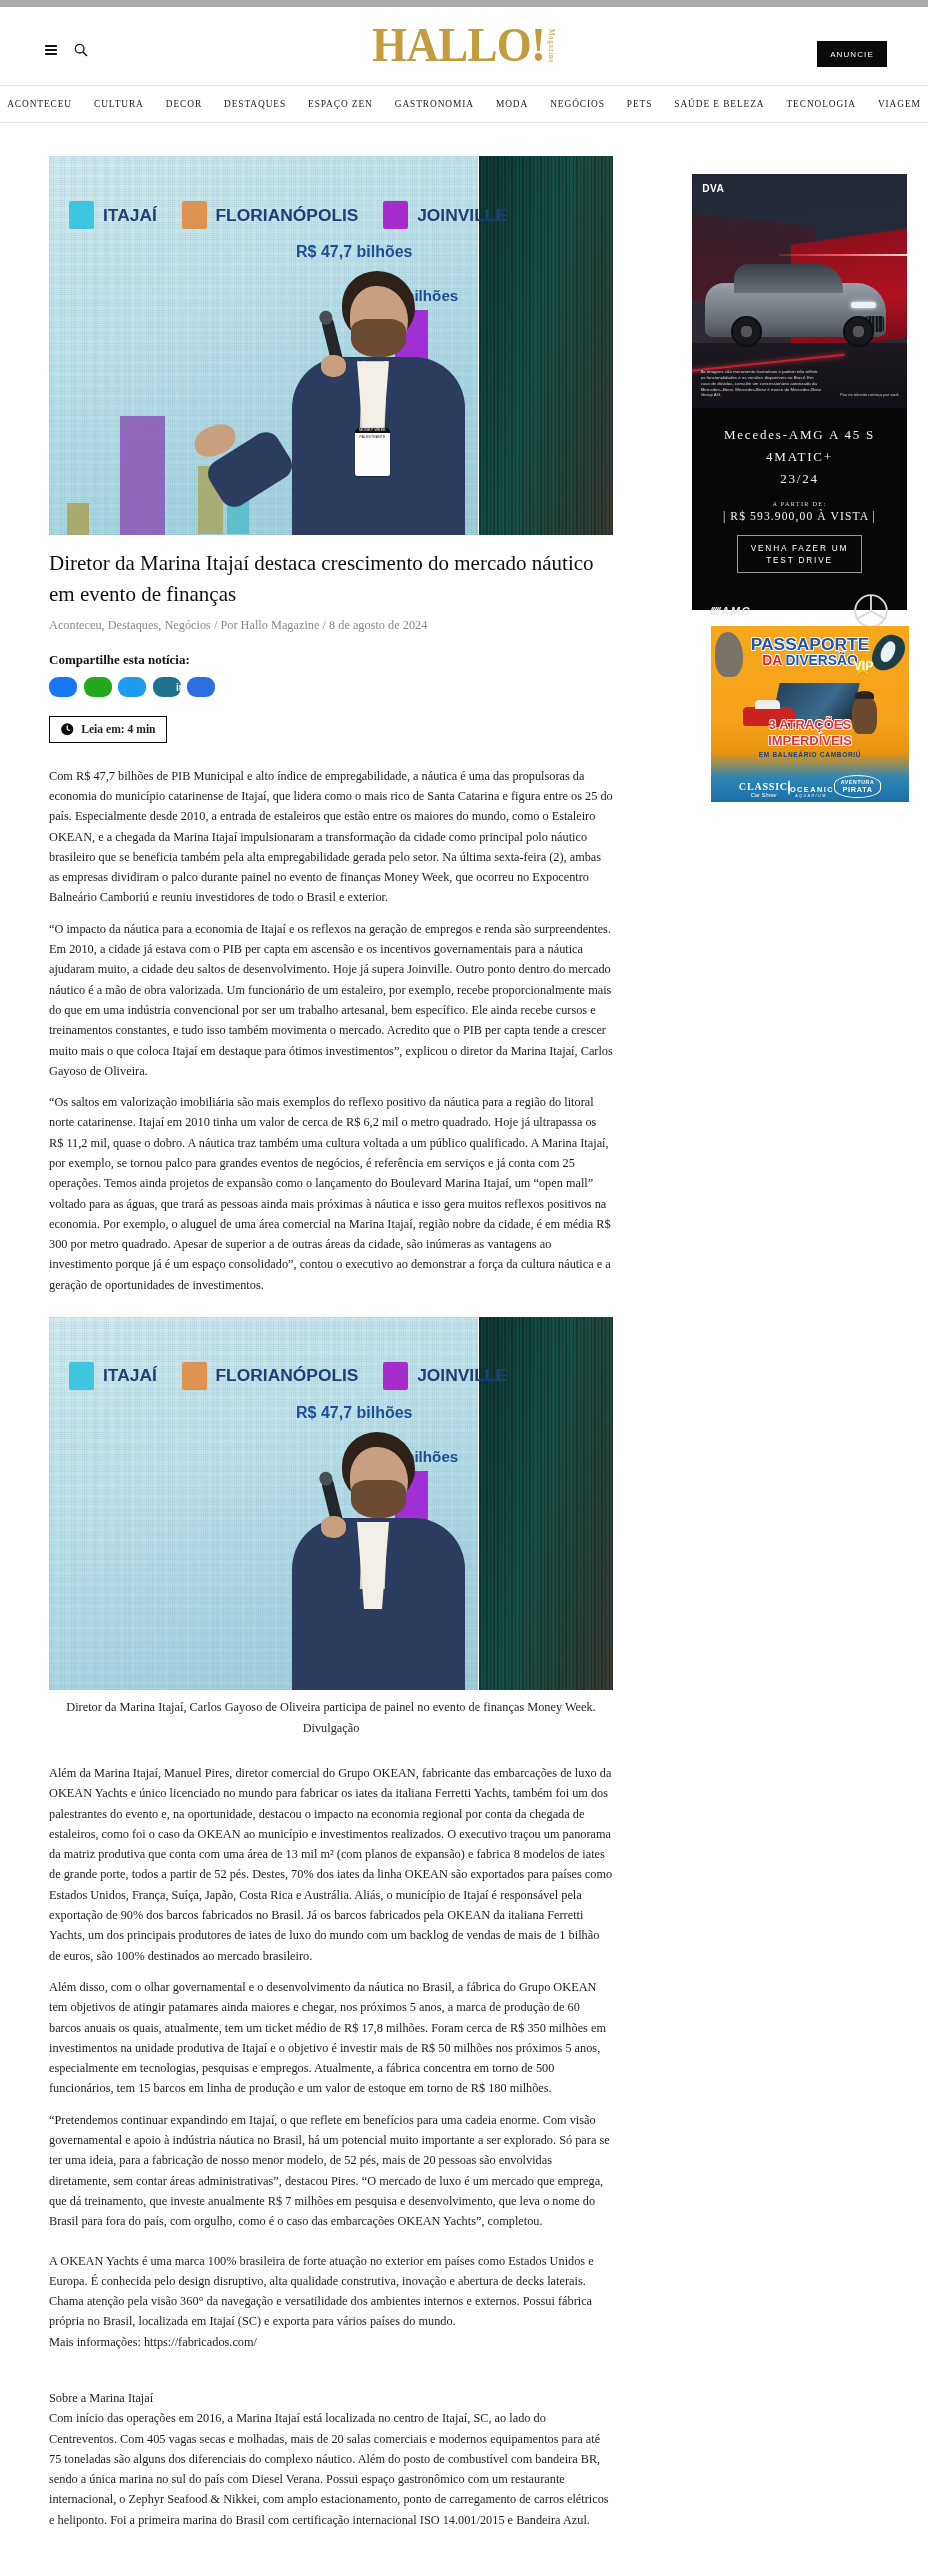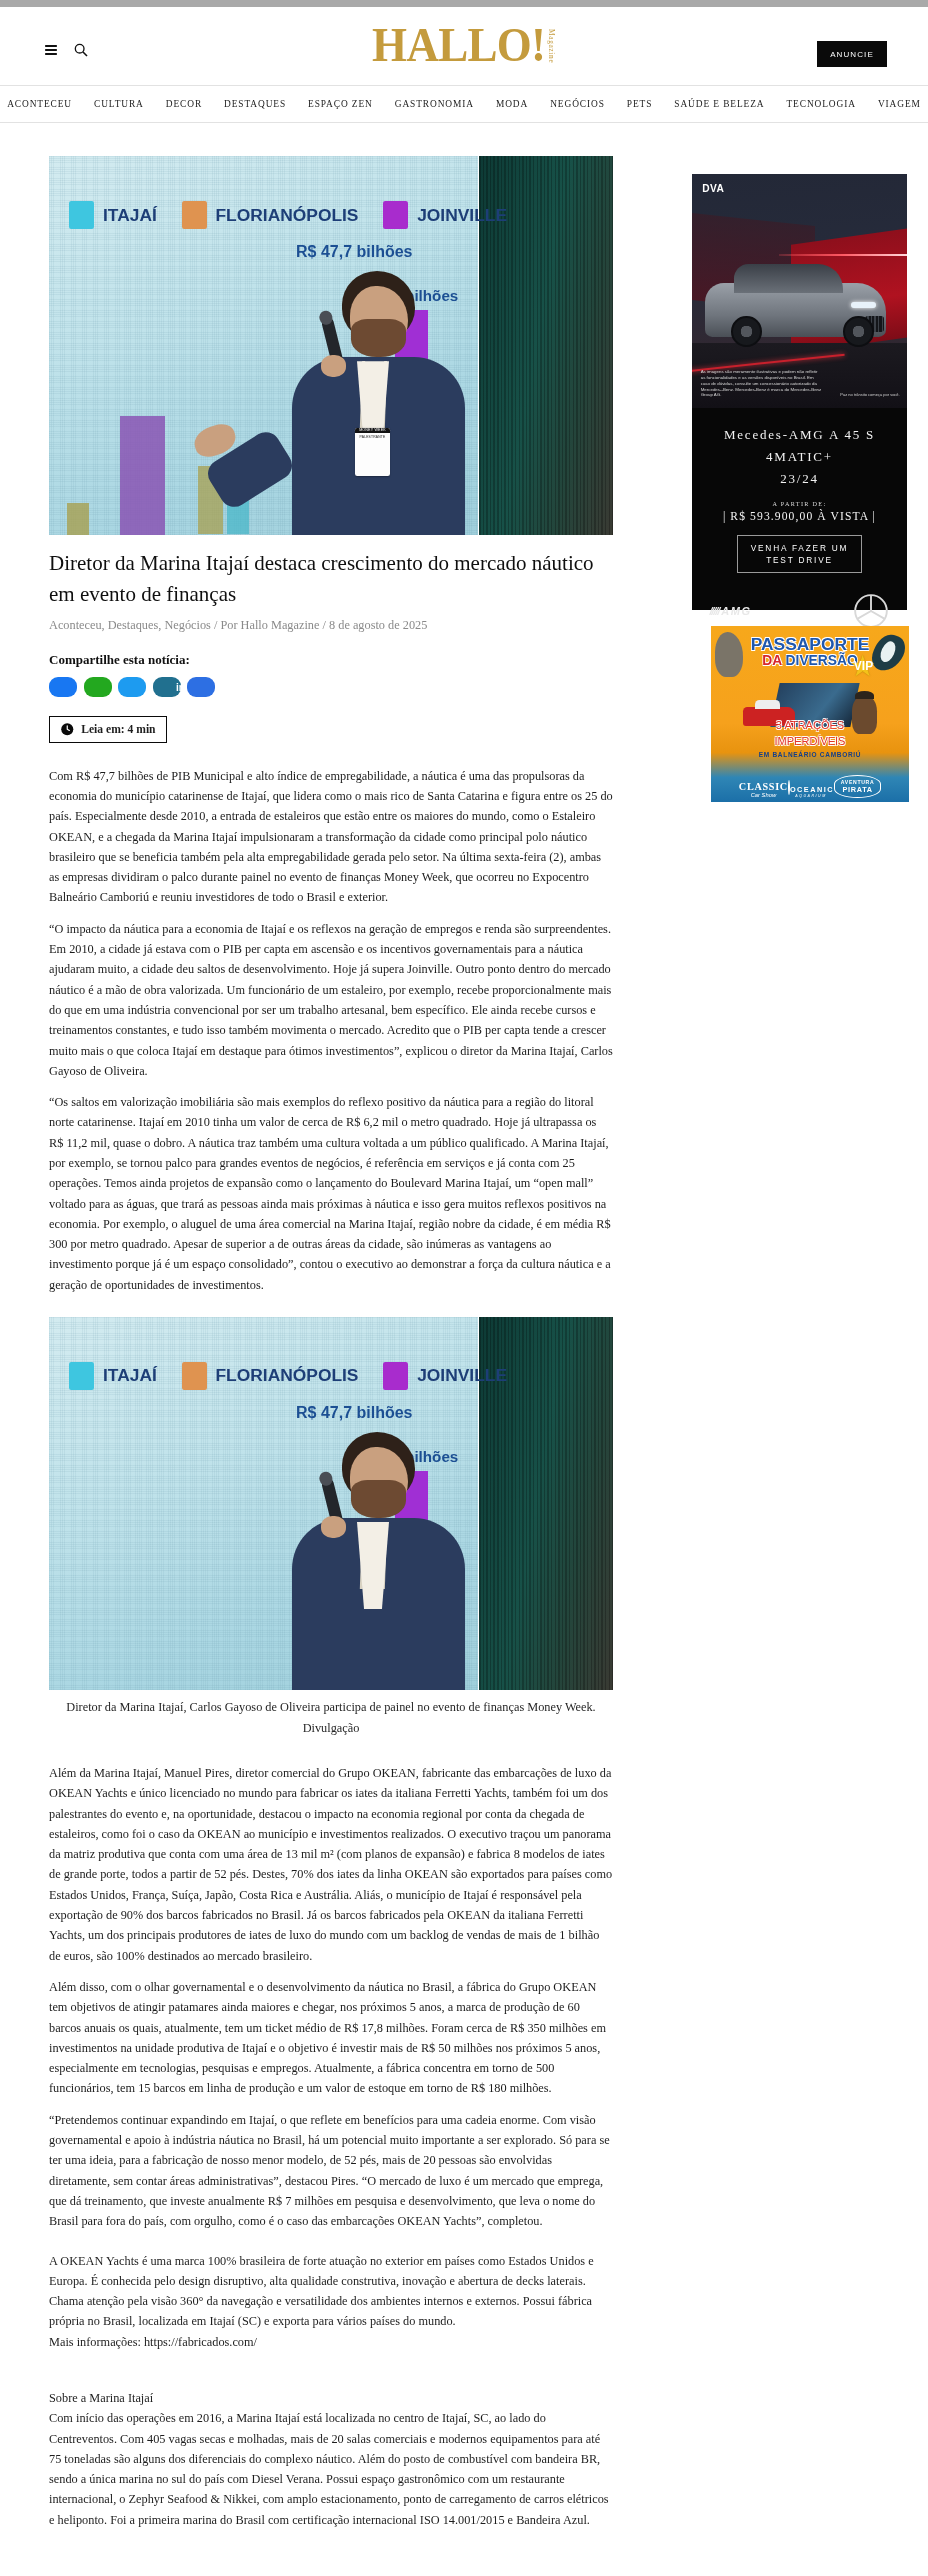--- a/index.html
+++ b/index.html
@@ -169,21 +169,21 @@
   .pd-building { position:absolute; left:64px; top:57px; width:80px; height:44px;
               background:linear-gradient(120deg,#24415f,#3a6b8e 60%,#16293c); transform:skewX(-12deg); z-index:2; }
   .pd-car { position:absolute; left:32px; top:81px; width:52px; height:19px; background:#c22; z-index:3;
             border-radius:4.4px 7.3px 2.9px 2.9px; }
   .pd-car:after { content:""; position:absolute; left:11.6px; top:-7.3px; width:25px; height:8.7px;
             background:#eee; border-radius:4.4px 4.4px 0 0; }
   .pd-pirate { position:absolute; right:32px; top:70px; width:25px; height:38px; background:#6b4a2e;
             border-radius:40% 40% 30% 30%; z-index:3; }
   .pd-pirate:after { content:""; position:absolute; left:2.9px; top:-5.8px; width:19px; height:8.7px;
             background:#2c241c; border-radius:50% 50% 0 0; }
-  .pd-h1 { text-align:center; font-size:11px; font-weight:400; color:#e2352d; line-height:16px;
+  .pd-h1 { text-align:center; font-size:13px; font-weight:700; color:#e2352d; line-height:16px;
            margin-top:49px; position:relative; z-index:4;
            text-shadow:-0.7px -0.7px 0 #fff,0.7px -0.7px 0 #fff,-0.7px 0.7px 0 #fff,0.7px 0.7px 0 #fff; }
   .pd-sub { text-align:center; font-size:6.5px; font-weight:700; color:#123f8a; letter-spacing:0.7px;
             margin-top:1.5px; position:relative; z-index:4; }
   .pd-logos { position:absolute; left:0; right:0; bottom:4.4px; display:flex; justify-content:center;
               align-items:flex-end; color:#fff; z-index:4; }
   .pd-l1 b { font-family:"Liberation Serif",serif; font-size:10.2px; letter-spacing:0.7px; }
   .pd-l1 i { display:block; font-size:5.8px; text-align:center; }
   .pd-l2 { text-align:center; }
   .pd-l2 .circ { width:16px; height:16px; border:1.5px solid #fff; border-radius:50%; margin:0 auto 0.7px; }
@@ -273,21 +273,21 @@
           <div class="face"></div>
           <div class="beard"></div>
           <div class="mic"></div>
           <div class="hand"></div>
         </div>
       </div>
       <div class="curtain"></div>
     </div>
 
     <h1 class="title">Diretor da Marina Itajaí destaca crescimento do mercado náutico em evento de finanças</h1>
-    <div class="meta">Aconteceu, Destaques, Negócios / Por Hallo Magazine / 8 de agosto de 2025</div>
+    <div class="meta">Aconteceu, Destaques, Negócios / Por Hallo Magazine / 8 de agosto de 2024</div>
 
     <div class="share-label">Compartilhe esta notícia:</div>
     <div class="share-row">
       <span class="si" style="background-color: rgb(24, 119, 242);">
         <svg viewBox="0 0 24 24" width="15.2" height="15.2">
             <circle cx="12" cy="12" r="10" fill="#fff"></circle>
             <path fill="#1877f2" d="M13.3 21.9v-7.2h2.4l.45-2.8h-2.85V10c0-.81.27-1.37 1.45-1.37h1.5V6.1c-.26-.03-1.15-.11-2.19-.11-2.17 0-3.66 1.32-3.66 3.76v2.15H8v2.8h2.4v7.2z"></path>
           </svg>
       </span>
       <span class="si" style="background-color: rgb(35, 168, 31);">

